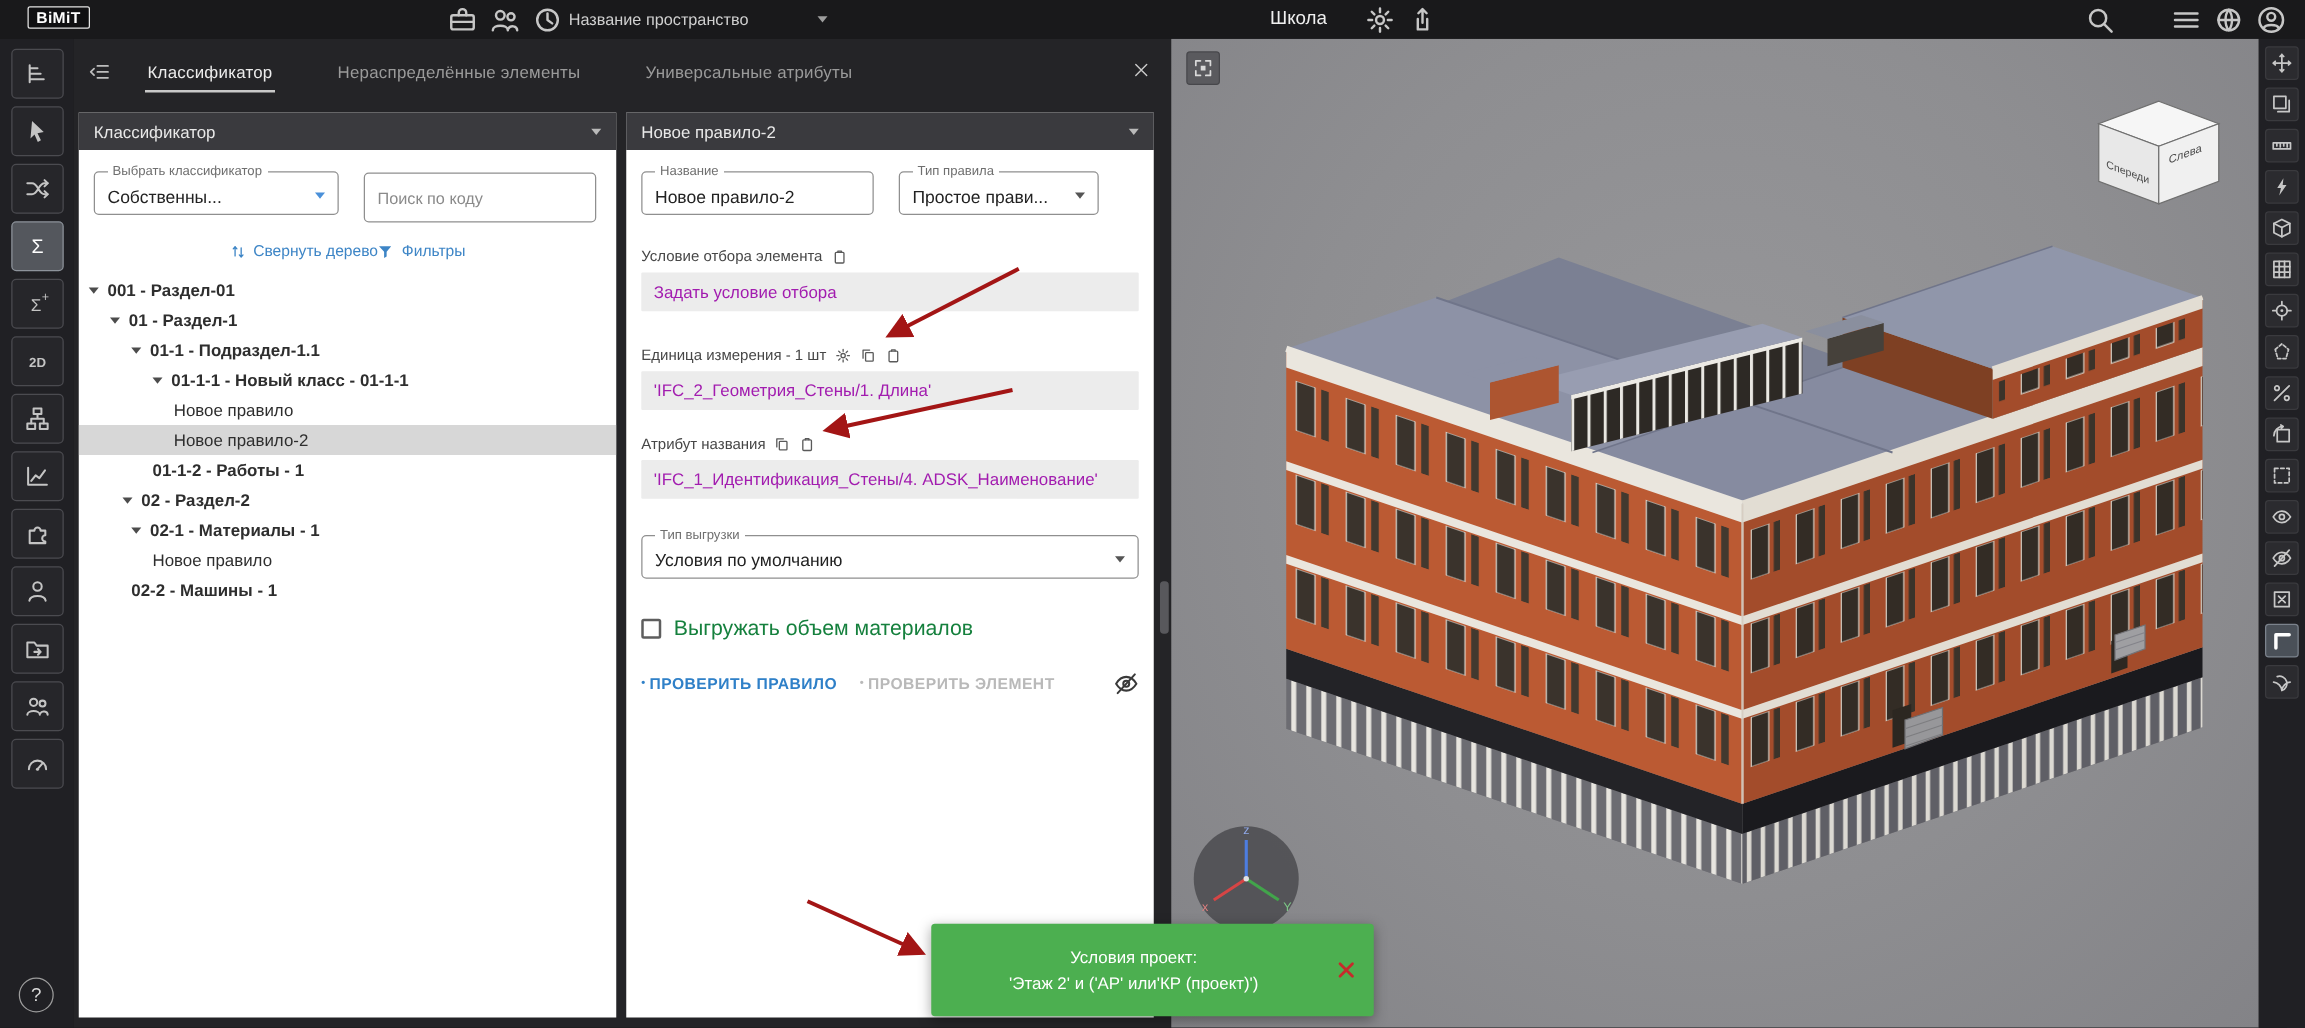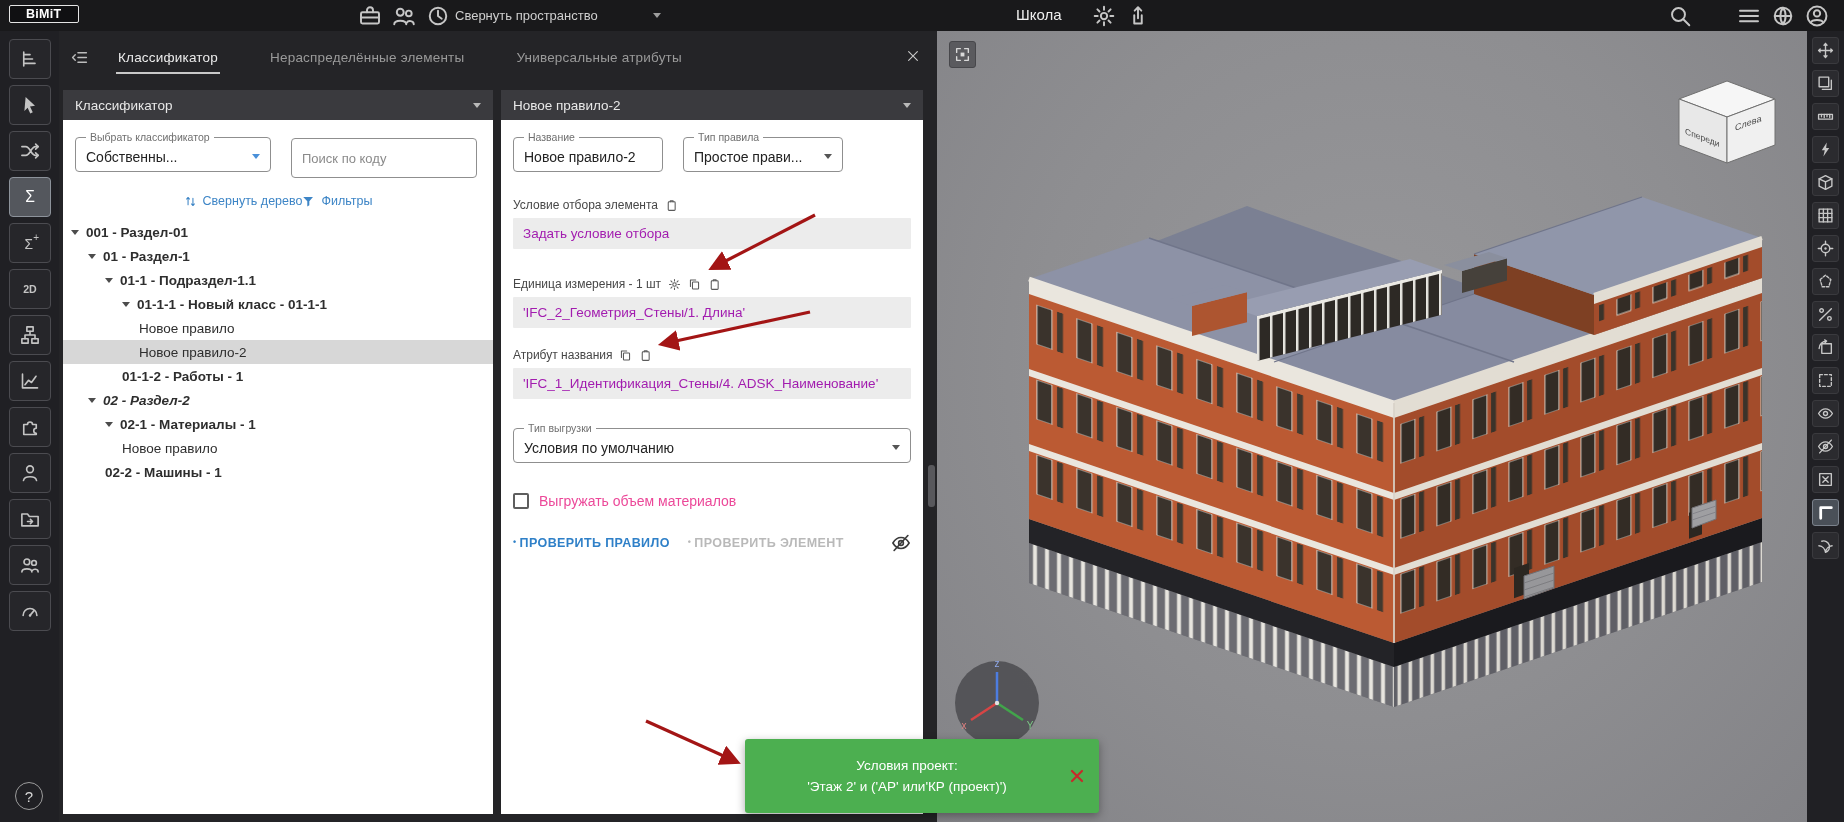--- a/index.html
+++ b/index.html
@@ -1,21 +1,21 @@
 <!DOCTYPE html>
 <html><head>
 <meta charset="utf-8">
 <style>
 *{margin:0;padding:0;box-sizing:border-box}
 html,body{width:1844px;height:822px;overflow:hidden;background:#1b1b1d;font-family:"Liberation Sans",sans-serif}
 .gi{display:inline-flex;align-items:center;justify-content:center}
 .gi svg{width:16px;height:16px}
 
 #topbar{position:absolute;left:0;top:0;width:1844px;height:31px;background:#19191b;z-index:20}
-.tb-logo{position:absolute;left:9px;top:5px;border:1px solid #e4e4e4;border-radius:2px;padding:1px 16px;color:#fff;font-weight:bold;font-size:12.5px;letter-spacing:.3px;background:#101012}
+.tb-logo{position:absolute;left:22px;top:5px;border:1px solid #e4e4e4;border-radius:2px;padding:1px 6px;color:#fff;font-weight:bold;font-size:12.5px;letter-spacing:.3px;background:#101012}
 .tb-ico{position:absolute;top:4px;width:24px;height:24px;color:#c6c6c6;display:flex;align-items:center;justify-content:center}
 .tb-ws{position:absolute;left:455px;top:0;height:31px;display:flex;align-items:center;color:#cfcfcf;font-size:13px}
 .tri{width:0;height:0;border-left:4.5px solid transparent;border-right:4.5px solid transparent;border-top:5.5px solid #9e9e9e}
 .tri.blue{border-top-color:#4a90d9}
 .tri.dark{border-top-color:#555}
 .tri.light{border-top-color:#b9b9b9}
 .tb-title{position:absolute;left:1016px;top:6px;color:#efefef;font-size:15px}
 
 #sidebar{position:absolute;left:0;top:31px;width:59px;height:791px;background:#202024;display:flex;flex-direction:column;align-items:center;padding-top:8px;gap:6px;z-index:5}
 .side-btn{width:42px;height:40px;border:1px solid #4b4b50;border-radius:4px;background:#26262a;color:#c4c4c4;display:flex;align-items:center;justify-content:center;flex:none}
@@ -58,21 +58,21 @@
 #tree{margin:12px -12px 0}
 .trow{height:24px;display:flex;align-items:center;font-size:13.5px;color:#2e2e2e}
 .trow.b{font-weight:bold}
 .trow.sel{background:#d7d7d7}
 .tcaret{width:0;height:0;border-left:4px solid transparent;border-right:4px solid transparent;border-top:5px solid #4c4c4c;margin-right:7px;flex:none}
 
 .lblrow{display:flex;align-items:center;gap:7px;font-size:12px;color:#474747}
 .ic-dark{color:#5a5a5a}
 .ic-dark svg{width:13px;height:13px}
 .grey-field{margin-top:6px;height:31px;background:#ececec;display:flex;align-items:center;padding:0 10px;font-size:13.5px;color:#a21caf;white-space:nowrap;overflow:hidden;border-radius:1px}
-.cbrow{margin-top:30px;display:flex;align-items:center;gap:10px;font-size:14px;color:#ec4899}
+.cbrow{margin-top:30px;display:flex;align-items:center;gap:10px;font-size:17px;color:#15803d}
 .cbx{width:16px;height:16px;border:2px solid #5e5e5e;border-radius:2px;flex:none}
 .actions{margin-top:24px;display:flex;align-items:center;gap:18px}
 .act{font-size:12.5px;letter-spacing:.4px;font-weight:bold}
 .act::before{content:"•";font-size:9px;margin-right:3px;vertical-align:2px}
 .act.blue{color:#2f80c8}
 .act.grey{color:#b9b9b9}
 .eye{color:#3a3a3a;margin-left:auto}
 .eye svg{width:20px;height:20px}
 
 #viewport{position:absolute;left:937px;top:31px;width:870px;height:791px;background:radial-gradient(ellipse at 50% 42%,#97979a 0%,#8e8e91 55%,#838387 100%)}
@@ -114,21 +114,21 @@
     </div>
   <div class="tb-ico" style="left:426px">
       <svg viewBox="0 0 16 16">
         <g fill="none" stroke="currentColor" stroke-width="1.3" stroke-linecap="round" stroke-linejoin="round">
           <circle cx="8" cy="8" r="5.5"></circle>
           <path d="M8 4.5V8l2.5 1.8"></path>
         </g>
       </svg>
     </div>
   <div class="tb-ws">
-    <span>Свернуть пространство</span>
+    <span>Название пространство</span>
     <span class="tri" style="margin-left:55px"></span>
   </div>
   <div class="tb-title">Школа</div>
   <div class="tb-ico" style="left:1092px">
       <svg viewBox="0 0 16 16">
         <g fill="none" stroke="currentColor" stroke-width="1.3" stroke-linecap="round" stroke-linejoin="round">
           <circle cx="8" cy="8" r="2.1"></circle>
           <path d="M8 1.8v2M8 12.2v2M1.8 8h2M12.2 8h2M3.6 3.6L5 5M11 11l1.4 1.4M12.4 3.6L11 5M5 11l-1.4 1.4"></path>
         </g>
       </svg>
@@ -364,21 +364,21 @@
           </div>
           <div class="trow" style="padding-left: 76px;">
             <span>Новое правило</span>
           </div>
           <div class="trow sel" style="padding-left: 76px;">
             <span>Новое правило-2</span>
           </div>
           <div class="trow b" style="padding-left: 59px;">
             <span>01-1-2 - Работы - 1</span>
           </div>
-          <div class="trow b" style="padding-left: 25px; font-style: italic;">
+          <div class="trow b" style="padding-left: 35px;">
             <span class="tcaret"></span>
             <span>02 - Раздел-2</span>
           </div>
           <div class="trow b" style="padding-left: 42px;">
             <span class="tcaret"></span>
             <span>02-1 - Материалы - 1</span>
           </div>
           <div class="trow" style="padding-left: 59px;">
             <span>Новое правило</span>
           </div>
@@ -389,21 +389,21 @@
     </div>
   </div>
 
   <div class="card" id="card-right">
     <div class="card-head">
       <span>Новое правило-2</span>
       <span class="tri light"></span>
     </div>
     <div class="card-body">
       <div class="fieldrow">
-        <fieldset class="mat" style="width:150px">
+        <fieldset class="mat" style="width:186px">
           <legend>Название</legend>
           <input class="mat-input" value="Новое правило-2" style="">
         </fieldset>
         <fieldset class="mat" style="width:160px">
           <legend>Тип правила</legend>
           <div class="mat-val">Простое прави...</div>
           <span class="tri dark"></span>
         </fieldset>
       </div>
 

